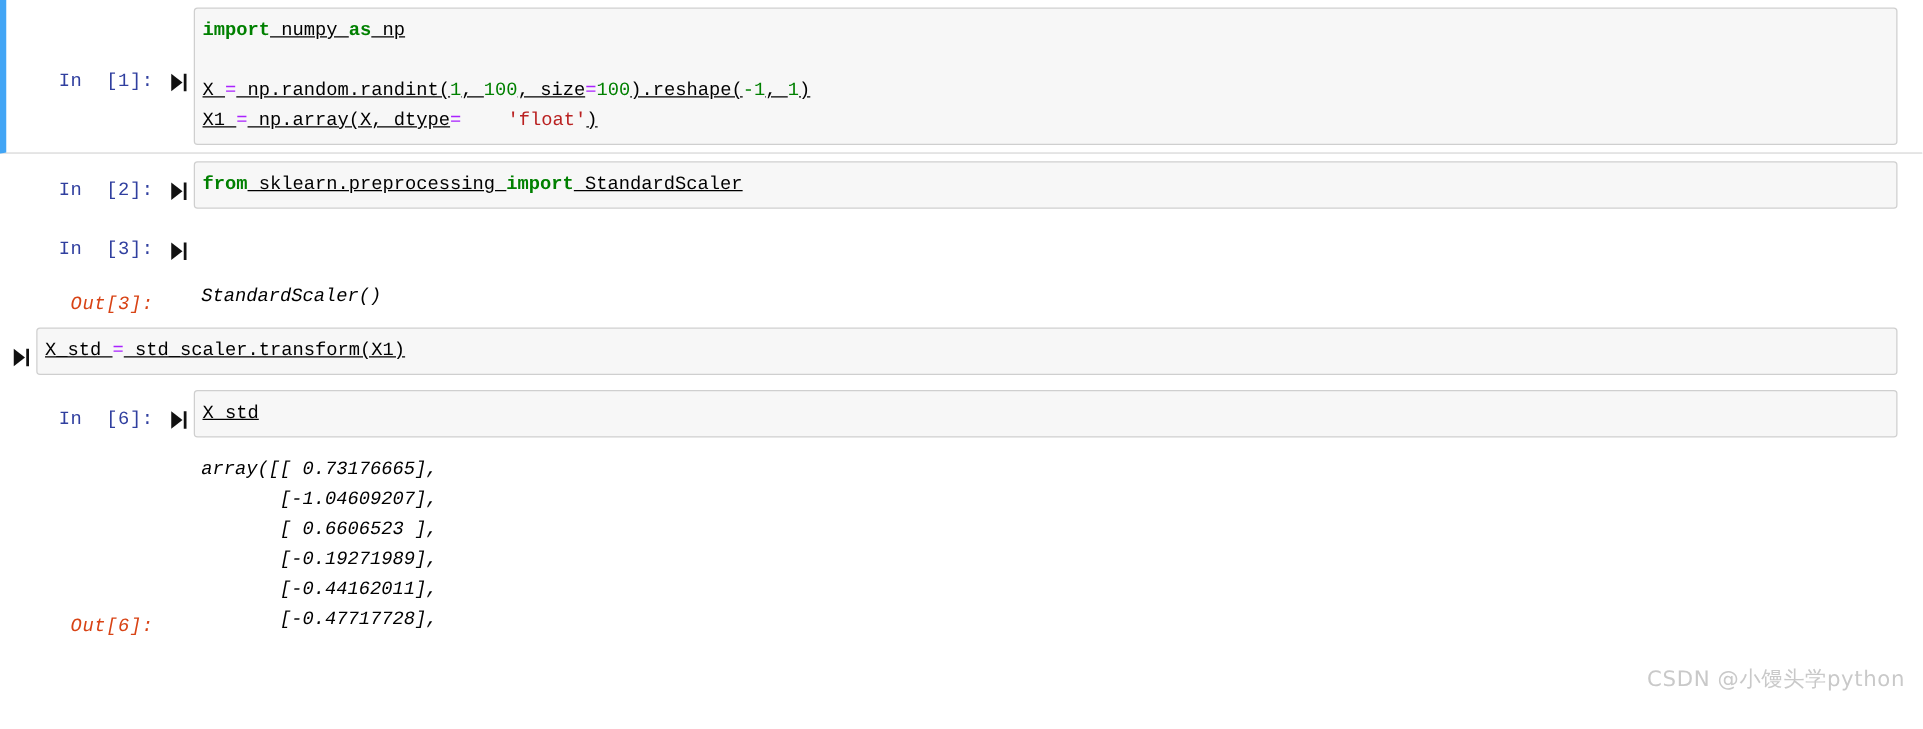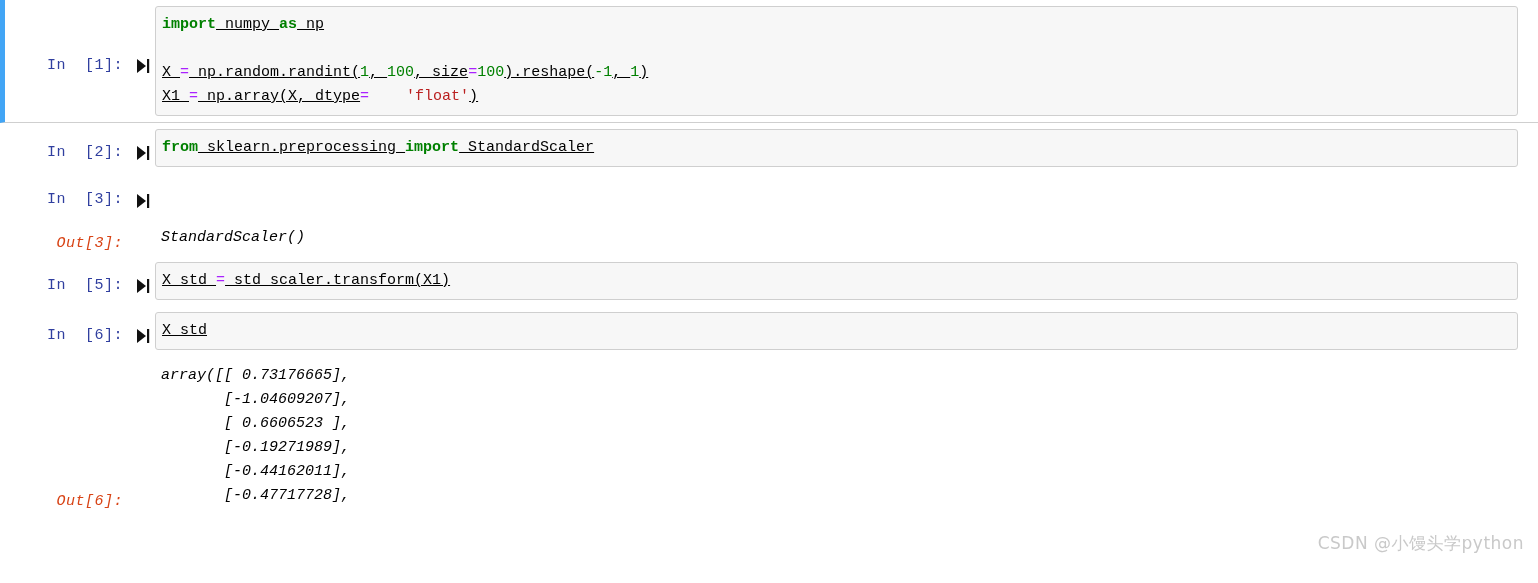--- a/index.html
+++ b/index.html
@@ -167,21 +167,20 @@
             <rect x="11" y="1" width="2.2" height="14" fill="#111111"></rect>
           </svg>
         </div>
       </div>
       <div class="output-row">
         <div class="prompt out">Out[3]:</div>
         <div class="runicon"></div>
         <div class="output-body textout">StandardScaler()</div>
       </div>
       <div class="cell unselected">
-        <div class="prompt">In  [5]:</div>
         <div class="runicon">
           <svg width="14" height="16" viewBox="0 0 14 16" aria-hidden="true">
             <polygon points="1,1 1,15 10,8" fill="#111111"></polygon>
             <rect x="11" y="1" width="2.2" height="14" fill="#111111"></rect>
           </svg>
         </div>
         <div class="input-area"><div class="code-line"><span class="tok-pl">X_std </span><span class="tok-op">=</span><span class="tok-pl"> std_scaler.transform(X1)</span></div></div>
       </div>
       <div class="cell unselected">
         <div class="prompt">In  [6]:</div>

